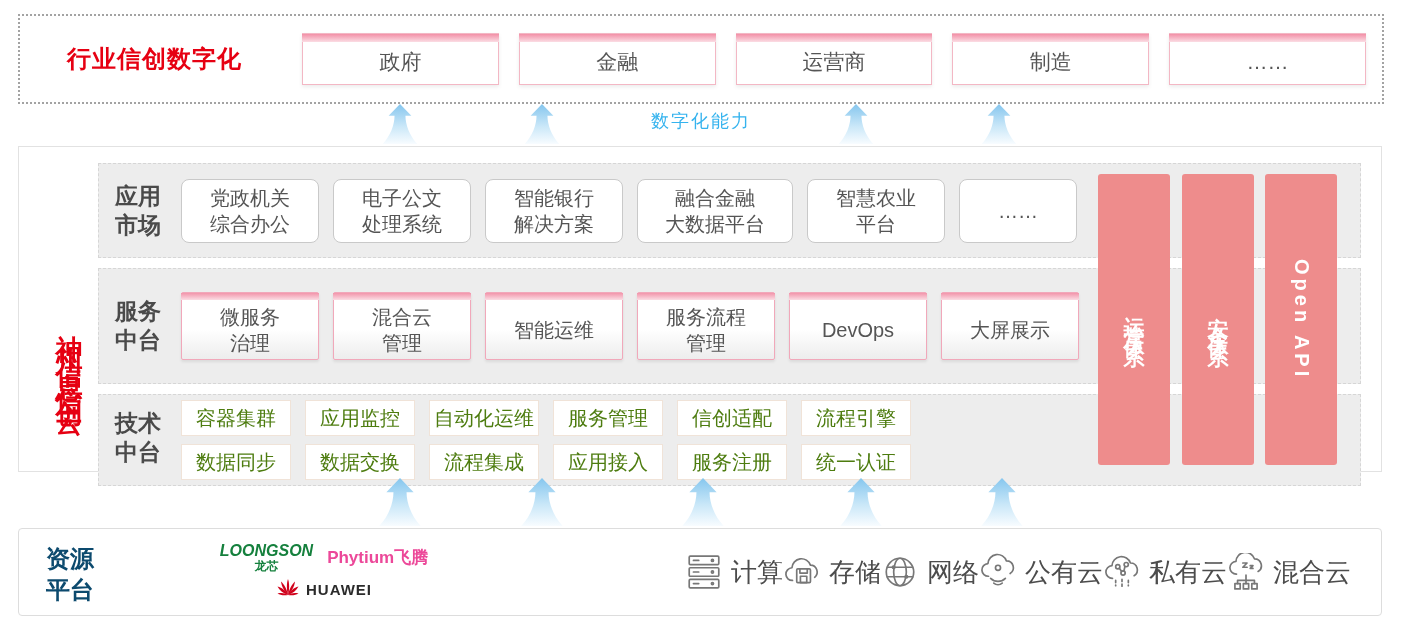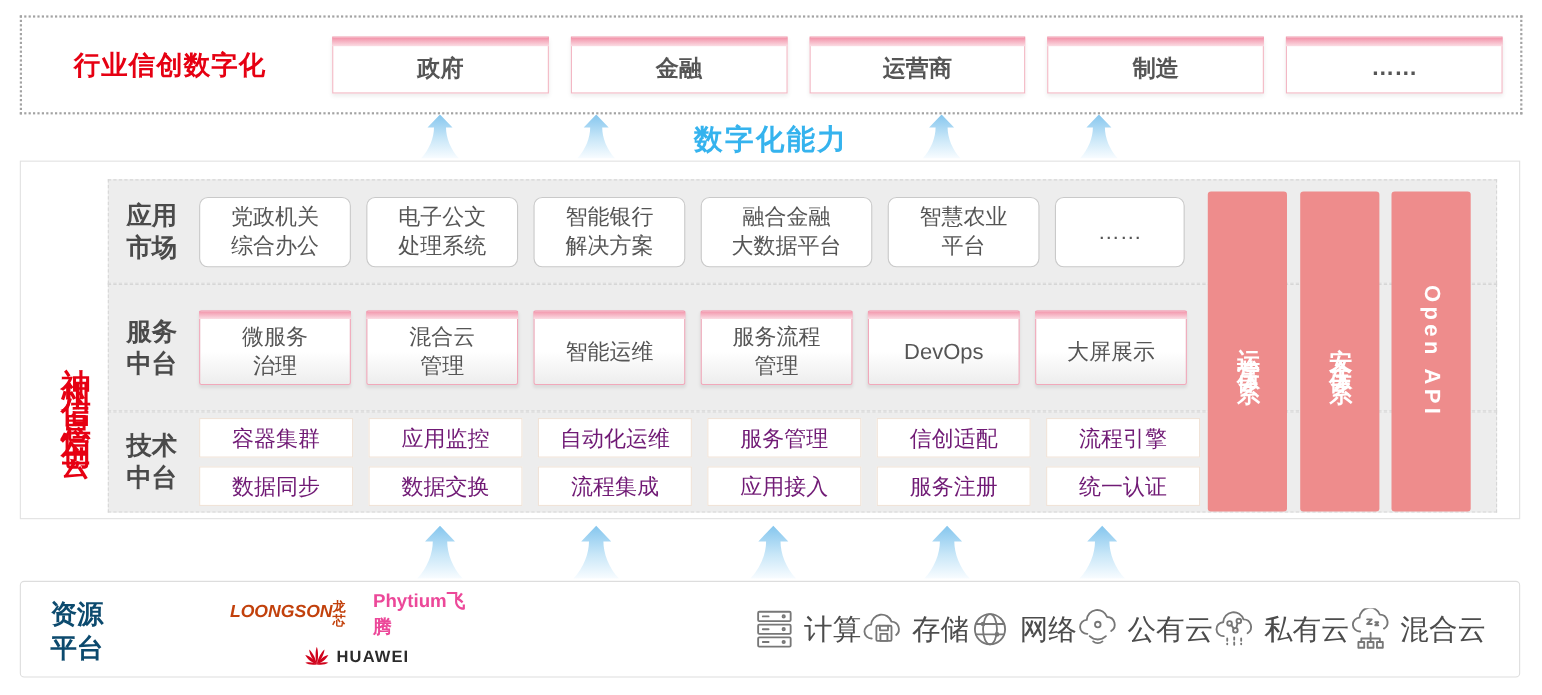--- a/index.html
+++ b/index.html
@@ -6,75 +6,75 @@
   body{font-family:"Liberation Sans","DejaVu Sans",sans-serif;}
   .page{position:relative;width:1402px;height:632px;background:#fff;overflow:hidden;}
 
   
   .top-band{position:absolute;left:18px;top:14px;width:1362px;height:86px;border:2px dotted #a3a3a3;}
   .top-title{position:absolute;left:47px;top:0;height:100%;display:flex;align-items:center;
     font-size:24px;font-weight:bold;color:#e60012;letter-spacing:1px;}
   .industry-row{position:absolute;left:282px;right:16px;top:0;bottom:0;display:flex;align-items:center;gap:20px;}
   .industry-box{flex:1;height:52px;position:relative;background:#fff;border:1px solid #f3b7c4;
     box-shadow:0 2px 4px rgba(0,0,0,0.08);display:flex;align-items:center;justify-content:center;
-    font-size:21px;color:#555;padding-top:6px;box-sizing:border-box;font-weight:bold;}
+    font-size:21px;color:#555;padding-top:6px;box-sizing:border-box;}
   .industry-box::before{content:'';position:absolute;top:0;left:-1px;right:-1px;height:8px;
     background:linear-gradient(180deg,#f290a7,#fbdde4);}
 
   
   .cap-label{position:absolute;top:109px;left:0;width:100%;text-align:center;
-    font-size:26px;font-weight:bold;color:#35b3ee;letter-spacing:2px;}
+    font-size:18px;font-weight:normal;color:#35b3ee;letter-spacing:2px;}
   .flare-arrow{position:absolute;display:block;}
   .arr-top{width:44px;height:40px;top:104px;}
   .arr-mid{width:48px;height:52px;top:476px;}
 
   
   .main-box{position:absolute;left:18px;top:146px;width:1364px;height:326px;
     border:1px solid #e2e2e2;background:#fff;box-sizing:border-box;}
   .vert-title{position:absolute;left:30px;top:166px;height:300px;
     writing-mode:vertical-lr;text-orientation:upright;
     font-size:27px;font-weight:bold;color:#e60012;letter-spacing:13px;line-height:40px;}
   .rows-area{position:absolute;left:79px;top:16px;width:1263px;}
   .row-section{background:#ededed;border:1px dashed #d6d6d6;display:flex;align-items:center;
-    padding-left:16px;box-sizing:border-box;}
+    padding-left:16px;box-sizing:border-box;margin-bottom:10px;}
   .row-app{height:95px;}
   .row-svc{height:116px;}
-  .row-tech{height:92px;margin-bottom:0;}
+  .row-tech{height:92px;margin-bottom:0;font-family:Liberation Mono, monospace;}
   .row-label{width:58px;font-size:23px;font-weight:bold;color:#4a4a4a;line-height:1.25;white-space:pre-line;}
   .row-items{display:flex;gap:14px;margin-left:8px;align-items:center;}
   .app-box{height:64px;border:1px solid #c9c9c9;border-radius:8px;background:#fff;
     display:flex;align-items:center;justify-content:center;text-align:center;
     font-size:20px;color:#555;white-space:pre-line;line-height:1.3;box-sizing:border-box;}
   .w138{width:138px;} .w156{width:156px;} .w118{width:118px;}
   .svc-box{width:138px;height:68px;position:relative;border:1px solid #f1a8ba;border-radius:2px;
     background:linear-gradient(180deg,#ffffff 55%,#ededed);box-shadow:0 2px 3px rgba(0,0,0,0.08);
     display:flex;align-items:center;justify-content:center;text-align:center;
     font-size:20px;color:#555;white-space:pre-line;line-height:1.3;padding-top:7px;box-sizing:border-box;}
   .svc-box::before{content:'';position:absolute;top:0;left:-1px;right:-1px;height:7px;
     background:linear-gradient(180deg,#f295ab,#fbdde4);}
   .tech-grid{display:flex;flex-direction:column;gap:8px;margin-left:8px;}
-  .tech-box{width:140px;height:36px;background:#fff;border:1px solid #f0e3d8;
-    display:flex;align-items:center;justify-content:center;font-size:20px;color:#701a75;box-sizing:border-box;}
+  .tech-box{width:110px;height:36px;background:#fff;border:1px solid #f0e3d8;
+    display:flex;align-items:center;justify-content:center;font-size:20px;color:#4d7c0f;box-sizing:border-box;}
 
   
   .pillar{position:absolute;top:174px;width:72px;height:291px;background:#ee8c8c;border-radius:3px;
     display:flex;align-items:center;justify-content:center;color:#fff;font-weight:bold;}
   .pillar-1{left:1098px;} .pillar-2{left:1182px;} .pillar-3{left:1265px;}
   .pillar-cjk{writing-mode:vertical-lr;text-orientation:upright;font-size:21px;letter-spacing:10px;}
   .pillar-latin{writing-mode:vertical-rl;font-size:20px;letter-spacing:4px;}
 
   
   .bottom-box{position:absolute;left:18px;top:528px;width:1364px;height:88px;
     border:1px solid #ddd;border-radius:4px;box-sizing:border-box;background:#fff;}
   .res-label{position:absolute;left:27px;top:14px;font-size:24px;font-weight:bold;color:#0c4a6e;
     white-space:pre-line;line-height:1.3;}
   .vendors{position:absolute;left:190px;top:4px;width:230px;height:78px;
     display:flex;flex-direction:column;align-items:center;justify-content:center;gap:5px;}
   .vendor-line{display:flex;align-items:center;gap:14px;}
-  .loongson{display:flex;flex-direction:row;align-items:center;color:#c2410c;line-height:1.05;}
+  .loongson{display:flex;flex-direction:column;align-items:center;color:#15803d;line-height:1.05;}
   .loongson-en{font-style:italic;font-weight:bold;font-size:16px;}
   .loongson-cn{font-size:12px;font-weight:bold;}
   .phytium{color:#ec4899;font-weight:bold;font-size:17px;}
   .huawei{display:flex;align-items:center;gap:6px;}
   .huawei-text{font-weight:bold;font-size:15px;color:#2b2b2b;letter-spacing:1px;}
   .res-items{position:absolute;left:445px;right:30px;top:0;bottom:0;
     display:flex;align-items:center;justify-content:flex-end;}
   .res-item{display:flex;align-items:center;gap:8px;}
   .res-item-label{font-size:26px;color:#4c4c4c;}
   .res-icon svg{display:block;}

